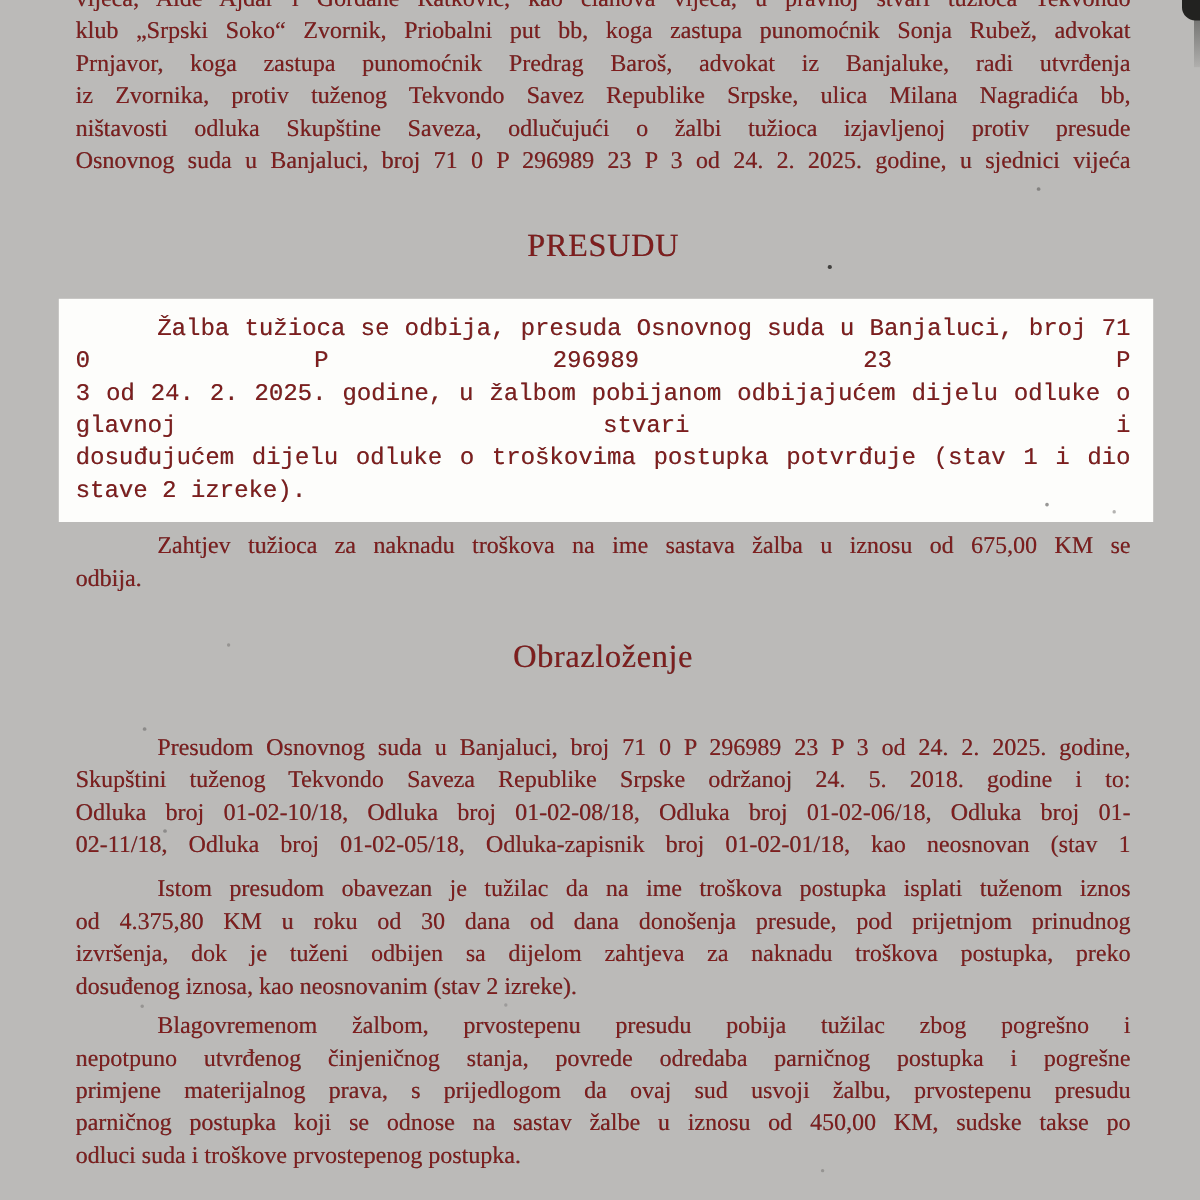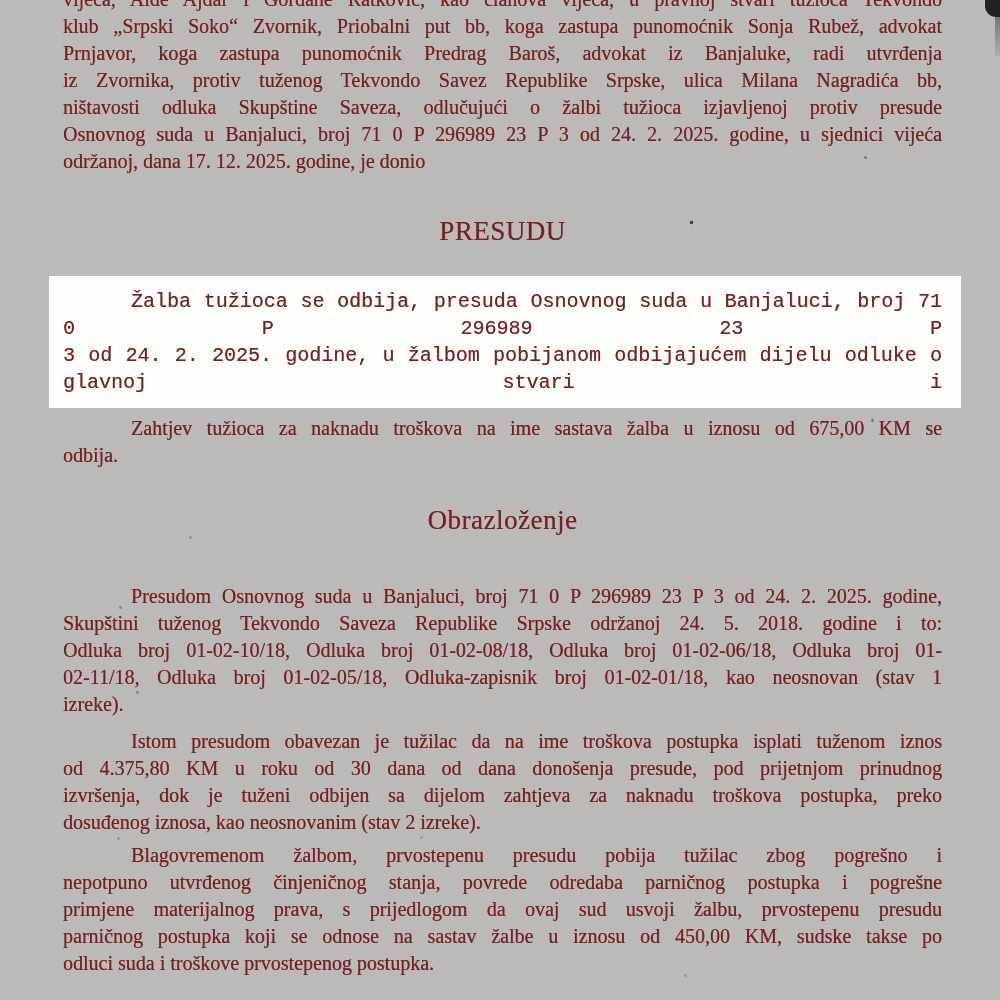--- a/index.html
+++ b/index.html
@@ -102,38 +102,37 @@
 
 <div class="page" data-name="scanned-document-page">
   <div class="doc" data-name="document-body">
       <div data-name="case-intro-paragraph" class="paragraph">
         <div class="line" data-name="text-line">vijeća, Alde Ajdar i Gordane Ratković, kao članova vijeća, u pravnoj stvari tužioca Tekvondo</div>
         <div class="line" data-name="text-line">klub „Srpski Soko“ Zvornik, Priobalni put bb, koga zastupa punomoćnik Sonja Rubež, advokat</div>
         <div class="line" data-name="text-line">Prnjavor, koga zastupa punomoćnik Predrag Baroš, advokat iz Banjaluke, radi utvrđenja</div>
         <div class="line" data-name="text-line">iz Zvornika, protiv tuženog Tekvondo Savez Republike Srpske, ulica Milana Nagradića bb,</div>
         <div class="line" data-name="text-line">ništavosti odluka Skupštine Saveza, odlučujući o žalbi tužioca izjavljenoj protiv presude</div>
         <div class="line" data-name="text-line">Osnovnog suda u Banjaluci, broj 71 0 P 296989 23 P 3 od 24. 2. 2025. godine, u sjednici vijeća</div>
-        <div class="line last" data-name="text-line">održanoj, dana 17. 12. 2025. godine, je donio</div>
       </div>
       <div data-name="verdict-heading" class="heading">PRESUDU</div>
       <div data-name="verdict-main-paragraph" class="paragraph highlighted">
         <div class="line first-indent" data-name="text-line">Žalba tužioca se odbija, presuda Osnovnog suda u Banjaluci, broj 71 0 P 296989 23 P</div>
         <div class="line" data-name="text-line">3 od 24. 2. 2025. godine, u žalbom pobijanom odbijajućem dijelu odluke o glavnoj stvari i</div>
+        <div class="line last" data-name="text-line">dosuđujućem dijelu odluke o troškovima postupka potvrđuje (stav 1 i dio stave 2 izreke).</div>
       </div>
       <div data-name="verdict-costs-paragraph" class="paragraph">
         <div class="line first-indent" data-name="text-line">Zahtjev tužioca za naknadu troškova na ime sastava žalba u iznosu od 675,00 KM se</div>
         <div class="line last" data-name="text-line">odbija.</div>
       </div>
       <div data-name="reasoning-heading" class="heading">Obrazloženje</div>
       <div data-name="reasoning-paragraph-1" class="paragraph">
         <div class="line first-indent" data-name="text-line">Presudom Osnovnog suda u Banjaluci, broj 71 0 P 296989 23 P 3 od 24. 2. 2025. godine,</div>
         <div class="line" data-name="text-line">Skupštini tuženog Tekvondo Saveza Republike Srpske održanoj 24. 5. 2018. godine i to:</div>
         <div class="line" data-name="text-line">Odluka broj 01-02-10/18, Odluka broj 01-02-08/18, Odluka broj 01-02-06/18, Odluka broj 01-</div>
         <div class="line" data-name="text-line">02-11/18, Odluka broj 01-02-05/18, Odluka-zapisnik broj 01-02-01/18, kao neosnovan (stav 1</div>
-        <div class="line last" data-name="text-line">izreke).</div>
       </div>
       <div data-name="reasoning-paragraph-2" class="paragraph">
         <div class="line first-indent" data-name="text-line">Istom presudom obavezan je tužilac da na ime troškova postupka isplati tuženom iznos</div>
         <div class="line" data-name="text-line">od 4.375,80 KM u roku od 30 dana od dana donošenja presude, pod prijetnjom prinudnog</div>
         <div class="line" data-name="text-line">izvršenja, dok je tuženi odbijen sa dijelom zahtjeva za naknadu troškova postupka, preko</div>
         <div class="line last" data-name="text-line">dosuđenog iznosa, kao neosnovanim (stav 2 izreke).</div>
       </div>
       <div data-name="reasoning-paragraph-3" class="paragraph">
         <div class="line first-indent" data-name="text-line">Blagovremenom žalbom, prvostepenu presudu pobija tužilac zbog pogrešno i</div>
         <div class="line" data-name="text-line">nepotpuno utvrđenog činjeničnog stanja, povrede odredaba parničnog postupka i pogrešne</div>

